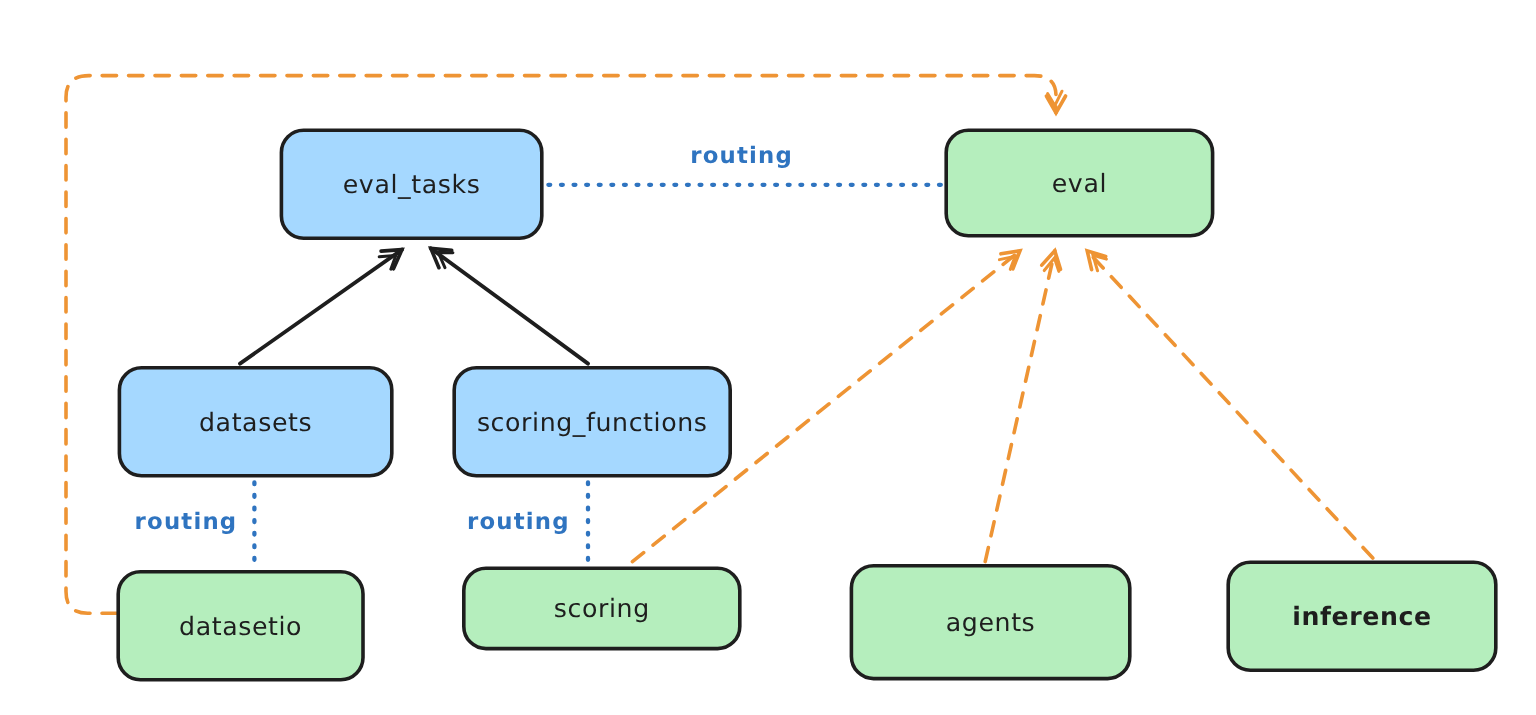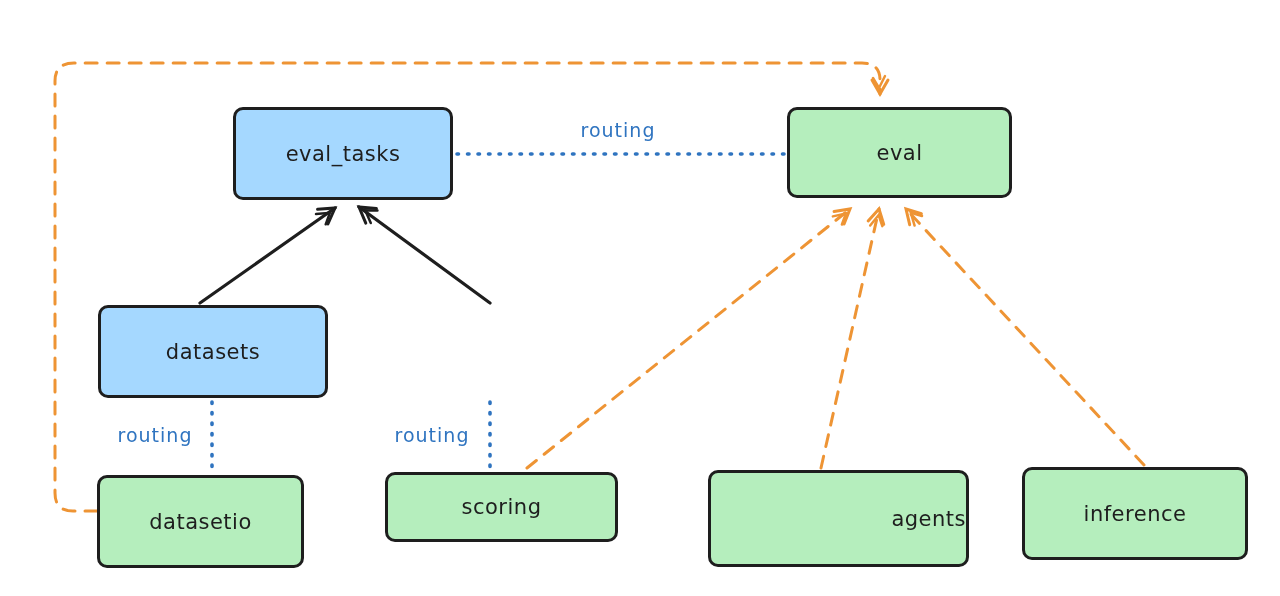--- a/index.html
+++ b/index.html
@@ -18,35 +18,35 @@
   #edges {
     position: absolute;
     inset: 0;
     width: 1280px;
     height: 596px;
   }
   .node {
     position: absolute;
     box-sizing: border-box;
     border: 3px solid #1e1e1e;
-    border-radius: 10px;
+    border-radius: 20px;
     display: flex;
     align-items: center;
     justify-content: center;
     font-size: 21px;
     color: #1e1e1e;
     letter-spacing: 0.5px;
     z-index: 2;
   }
   .node.blue  { background: #a5d8ff; }
   .node.green { background: #b5eebd; }
   .edge-label {
     position: absolute;
     color: #2f74c0;
-    font-weight: 400;
+    font-weight: 700;
     font-size: 19px;
     text-align: center;
     letter-spacing: 1px;
     z-index: 3;
   }
 </style>
 </head>
 <body>
 
 <div id="canvas">
@@ -81,34 +81,37 @@
   </div>
 
   <div class="node green" style="left:787px; top:107px; width:225px; height:91px;">
     <span>eval</span>
   </div>
 
   <div class="node blue" style="left:98px; top:305px; width:230px; height:93px;">
     <span>datasets</span>
   </div>
 
+  <div class="node blue" style="left:377px; top:305px; width:233px; height:93px;">
+    <span>scoring_functions</span>
+  </div>
 
   <div class="node green" style="left:97px; top:475px; width:207px; height:93px;">
     <span>datasetio</span>
   </div>
 
   <div class="node green" style="left:385px; top:472px; width:233px; height:70px;">
     <span>scoring</span>
   </div>
 
-  <div class="node green" style="left:708px; top:470px; width:261px; height:97px;justify-content:flex-end;">
+  <div class="node green" style="left:708px; top:470px; width:235px; height:97px;">
     <span>agents</span>
   </div>
 
-  <div class="node green" style="left:1022px; top:467px; width:226px; height:93px;">
+  <div class="node green" style="left:1022px; top:467px; width:226px; height:93px;font-weight:bold;">
     <span>inference</span>
   </div>
 
   <div class="edge-label" style="left:559px; top:119px; width:118px;">routing</div>
 
   <div class="edge-label" style="left:99px; top:424px; width:112px;">routing</div>
 
   <div class="edge-label" style="left:376px; top:424px; width:112px;">routing</div>
 
 </div>

